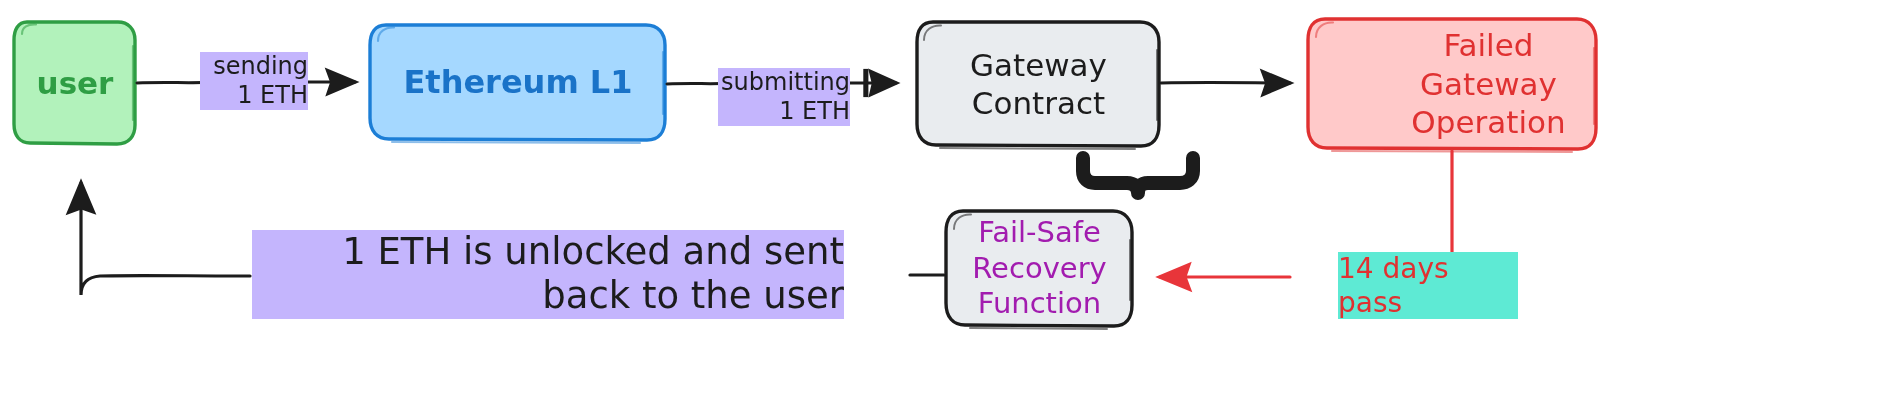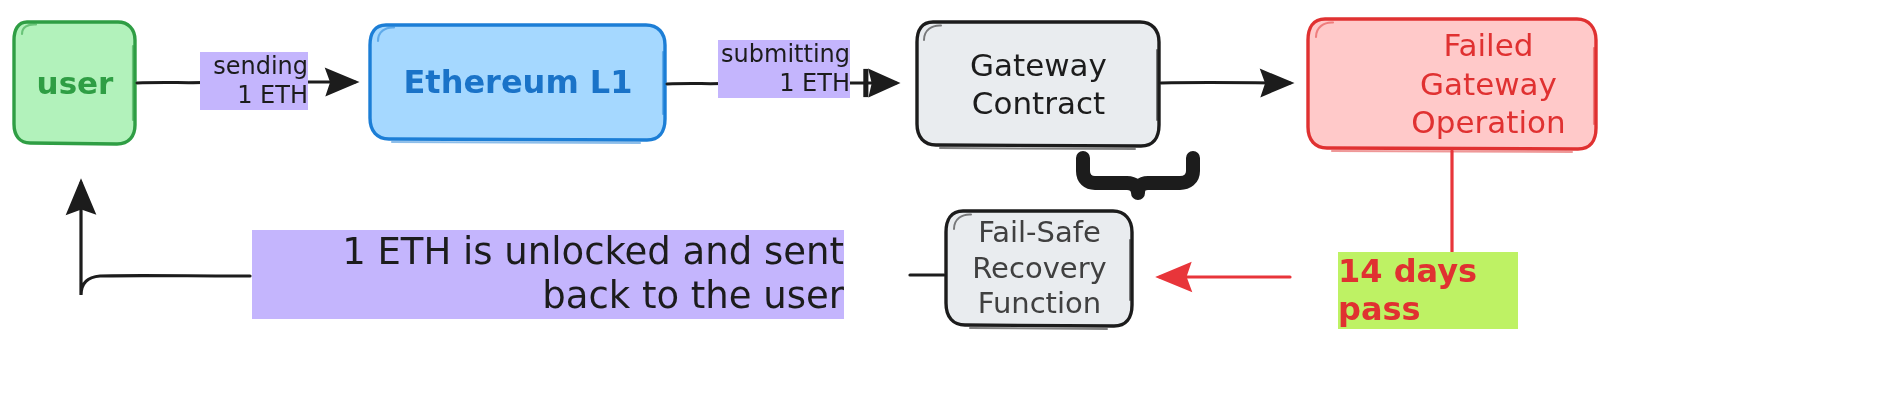--- a/index.html
+++ b/index.html
@@ -43,25 +43,25 @@
     font-family: "DejaVu Sans", sans-serif;
     line-height: 1.2;
     white-space: pre-line;
     background: #c4b5fd;
     color: #1c1c1c;
   }
   .lbl-user      { color: #2f9e44; font-size: 31px; font-weight: 600; }
   .lbl-eth       { color: #1a73c8; font-size: 32px; font-weight: 600; }
   .lbl-gateway   { color: #1c1c1c; font-size: 31px; font-weight: 500; }
   .lbl-failed    { color: #e03131; font-size: 31px; font-weight: 500; padding-left: 36px; }
-  .lbl-failsafe  { color: #404040; font-size: 29px; font-weight: 500; }
+  .lbl-failsafe  { color: #a21caf; font-size: 29px; font-weight: 500; }
   .lbl-edge-sm   { font-size: 24px; font-weight: 500; }
   .lbl-edge-lg   { font-size: 37px; font-weight: 500; }
-  .lbl-days      { color: #e03131; font-size: 32px; font-weight: 700;
-                   background: #bef264; }
+  .lbl-days      { color: #e03131; font-size: 28px; font-weight: 400;
+                   background: #5eead4; }
 </style>
 </head>
 <body>
 
 <div id="diagram-root">
 
   <svg id="diagram-svg" viewBox="0 0 1901 418">
     <defs>
 
       <marker id="arrowBlack" markerWidth="14" markerHeight="14" refX="10.5" refY="5" orient="auto" markerUnits="strokeWidth">
@@ -156,20 +156,20 @@
 Gateway
 Operation</div>
 
   <div class="node-label lbl-failsafe" style="left:946px; top:211px; width:187px; height:115px;">Fail-Safe
 Recovery
 Function</div>
 
   <div class="edge-label lbl-edge-sm" style="left:200px; top:52px; width:108px;">sending
 1 ETH</div>
 
-  <div class="edge-label lbl-edge-sm" style="left:718px; top:40px; width:132px;">submitting
+  <div class="edge-label lbl-edge-sm" style="left:718px; top:68px; width:132px;">submitting
 1 ETH</div>
 
   <div class="edge-label lbl-edge-lg" style="left:252px; top:230px; width:592px;">1 ETH is unlocked and sent back to the user</div>
 
   <div class="edge-label lbl-days" style="left:1338px; top:252px; width:180px; text-align:left;">14 days pass</div>
 
 </div>
 
 </body></html>

